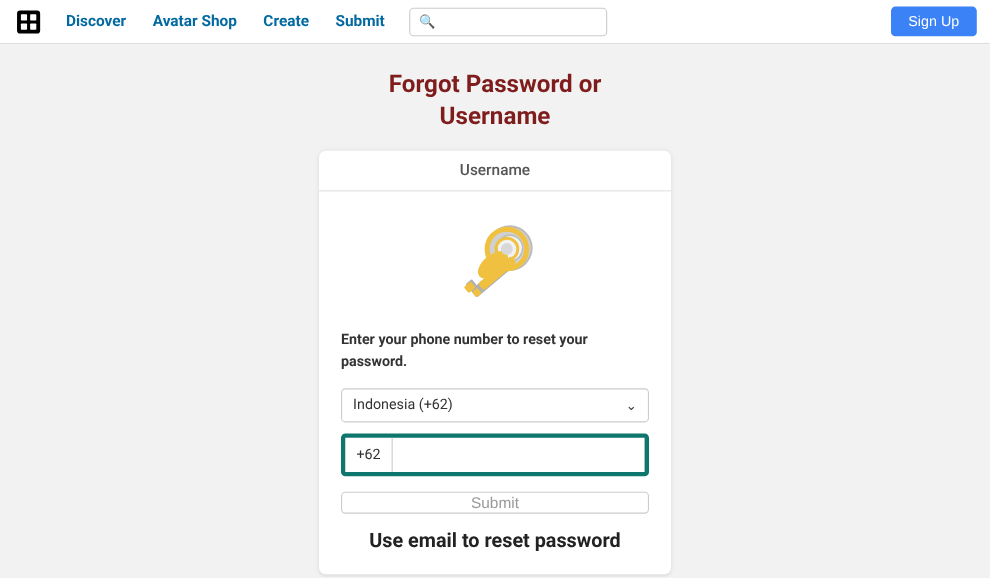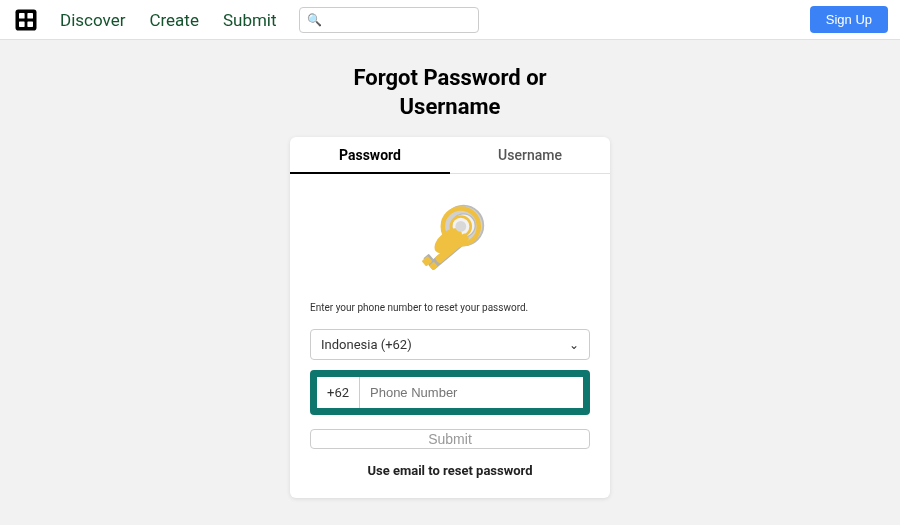--- a/index.html
+++ b/index.html
@@ -21,23 +21,23 @@
       padding: 0 12px;
       gap: 4px;
     }
     .navbar-logo {
       width: 28px;
       height: 28px;
       margin-right: 6px;
       flex-shrink: 0;
     }
     .nav-link {
-      color: #14532d;
-      font-size: 17px;
-      font-weight: 400;
+      color: #0369a1;
+      font-size: 14px;
+      font-weight: 700;
       padding: 4px 10px;
       text-decoration: none;
       cursor: pointer;
       border-radius: 4px;
     }
     .search-bar {
       margin-left: 8px;
       display: flex;
       align-items: center;
       border: 1px solid #ccc;
@@ -76,21 +76,21 @@
     .main-content {
       display: flex;
       flex-direction: column;
       align-items: center;
       padding-top: 24px;
     }
 
     .page-title {
       font-size: 22px;
       font-weight: 700;
-      color: #000000;
+      color: #7f1d1d;
       text-align: center;
       line-height: 1.3;
       margin-bottom: 16px;
     }
 
     
     .card {
       background: #ffffff;
       border-radius: 6px;
       width: 320px;
@@ -135,25 +135,26 @@
       margin-bottom: 16px;
     }
 
     .key-svg {
       width: 90px;
       height: 90px;
     }
 
     
     .description {
-      font-size: 10px;
+      font-size: 13px;
       color: #333;
       padding: 0 20px;
       margin-bottom: 14px;
       line-height: 1.5;
+      font-weight: bold;
     }
 
     
     .country-select {
       margin: 0 20px 10px 20px;
       border: 1px solid #ccc;
       border-radius: 4px;
       padding: 7px 10px;
       font-size: 13px;
       display: flex;
@@ -162,21 +163,21 @@
       cursor: pointer;
       background: #fff;
     }
     .country-select span { color: #333; }
     .chevron { color: #333; font-size: 12px; }
 
     
     .phone-row {
       display: flex;
       margin: 0 20px 14px 20px;
-      border: 7px solid #0f766e;
+      border: 4px solid #0f766e;
       border-radius: 4px;
       overflow: hidden;
       background: #fff;
     }
     .phone-code {
       padding: 8px 10px;
       font-size: 13px;
       color: #333;
       border-right: 1px solid #ccc;
       background: #fff;
@@ -203,61 +204,61 @@
       border-radius: 4px;
       font-size: 14px;
       color: #999;
       cursor: pointer;
       text-align: center;
     }
 
     
     .email-reset {
       text-align: center;
-      font-size: 13px;
+      font-size: 18px;
       font-weight: 700;
       color: #222;
       cursor: pointer;
     }
   </style>
 </head>
 <body>
 
 <nav class="navbar">
 
   <svg class="navbar-logo" viewBox="0 0 40 40" xmlns="http://www.w3.org/2000/svg">
     <rect x="5" y="5" width="30" height="30" rx="4" fill="#000"></rect>
     <rect x="10" y="10" width="8" height="8" rx="1" fill="#fff"></rect>
     <rect x="22" y="10" width="8" height="8" rx="1" fill="#fff"></rect>
     <rect x="10" y="22" width="8" height="8" rx="1" fill="#fff"></rect>
     <rect x="22" y="22" width="8" height="8" rx="1" fill="#fff"></rect>
   </svg>
 
   <a class="nav-link">Discover</a>
+  <a class="nav-link">Avatar Shop</a>
   <a class="nav-link">Create</a>
   <a class="nav-link">Submit</a>
 
   <div class="search-bar">
     <span class="search-icon-nav">🔍</span>
   </div>
 
   <div class="navbar-spacer"></div>
   <button class="signup-btn">Sign Up</button>
 </nav>
 
 <div class="main-content">
   <h1 class="page-title">
     <span>Forgot Password or</span><br>
     <span>Username</span>
   </h1>
 
   <div class="card">
 
     <div class="tabs">
-      <div class="tab active">Password</div>
       <div class="tab">Username</div>
     </div>
 
     <div class="key-container">
       <svg class="key-svg" viewBox="0 0 100 100" xmlns="http://www.w3.org/2000/svg">
 
         <circle cx="65" cy="35" r="22" fill="#d0d0d0" stroke="#bbb" stroke-width="2"></circle>
         <circle cx="65" cy="35" r="13" fill="#f2f2f2" stroke="#bbb" stroke-width="1.5"></circle>
 
         <rect x="20" y="54" width="50" height="10" rx="3" fill="#b0b0b0" transform="rotate(-40 55 59)"></rect>
@@ -280,20 +281,19 @@
 
     <p class="description">Enter your phone number to reset your password.</p>
 
     <div class="country-select">
       <span>Indonesia (+62)</span>
       <span class="chevron">⌄</span>
     </div>
 
     <div class="phone-row">
       <div class="phone-code">+62</div>
-      <input class="phone-number-input" type="tel" placeholder="Phone Number" style="">
     </div>
 
     <button class="submit-btn">Submit</button>
 
     <div class="email-reset">Use email to reset password</div>
   </div>
 </div>
 
 </body></html>

